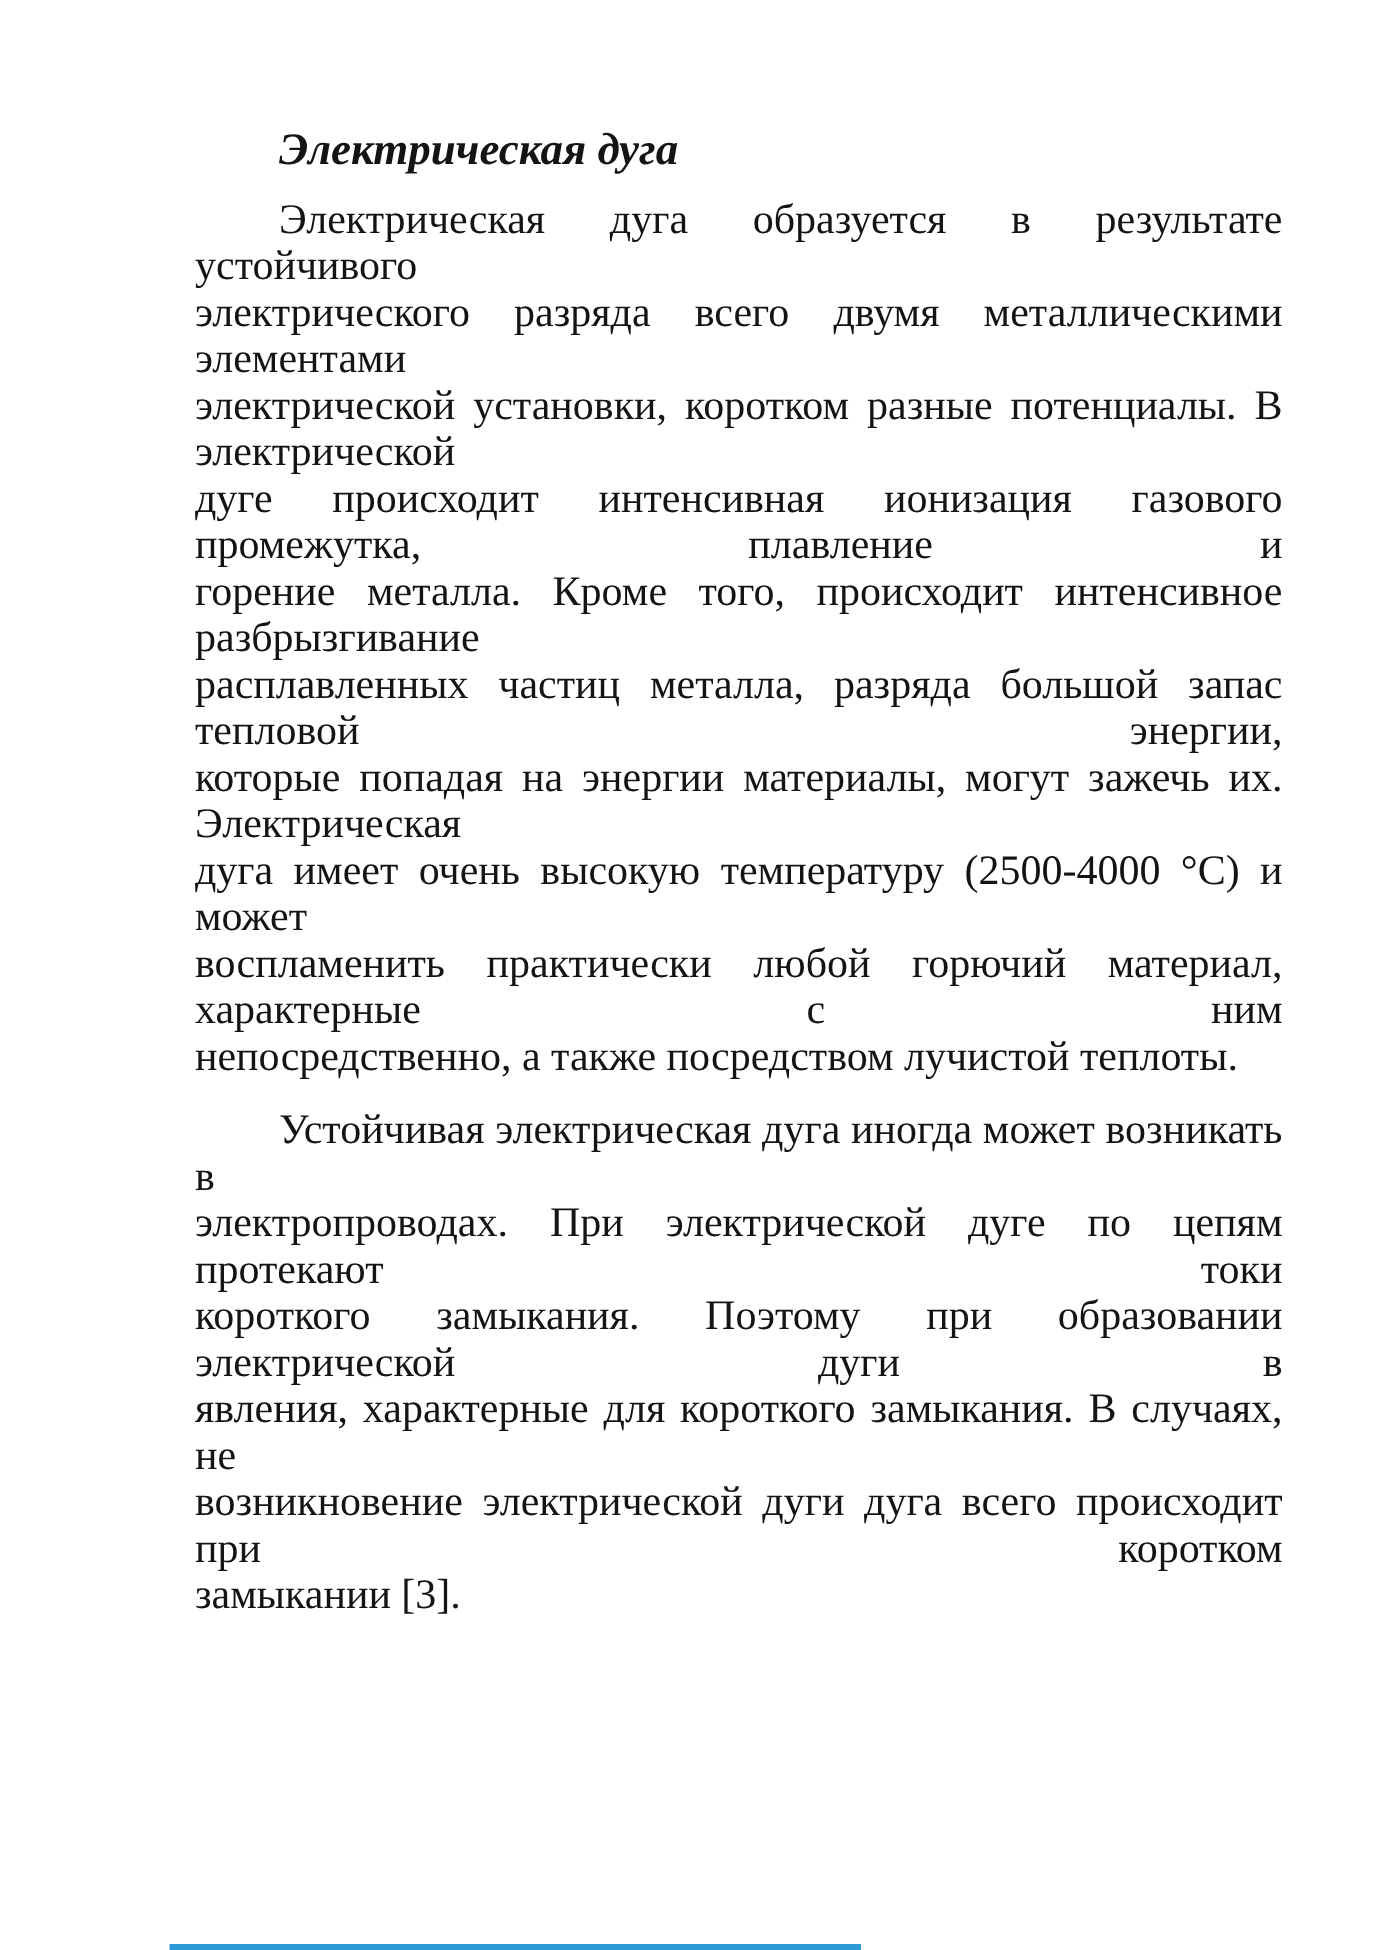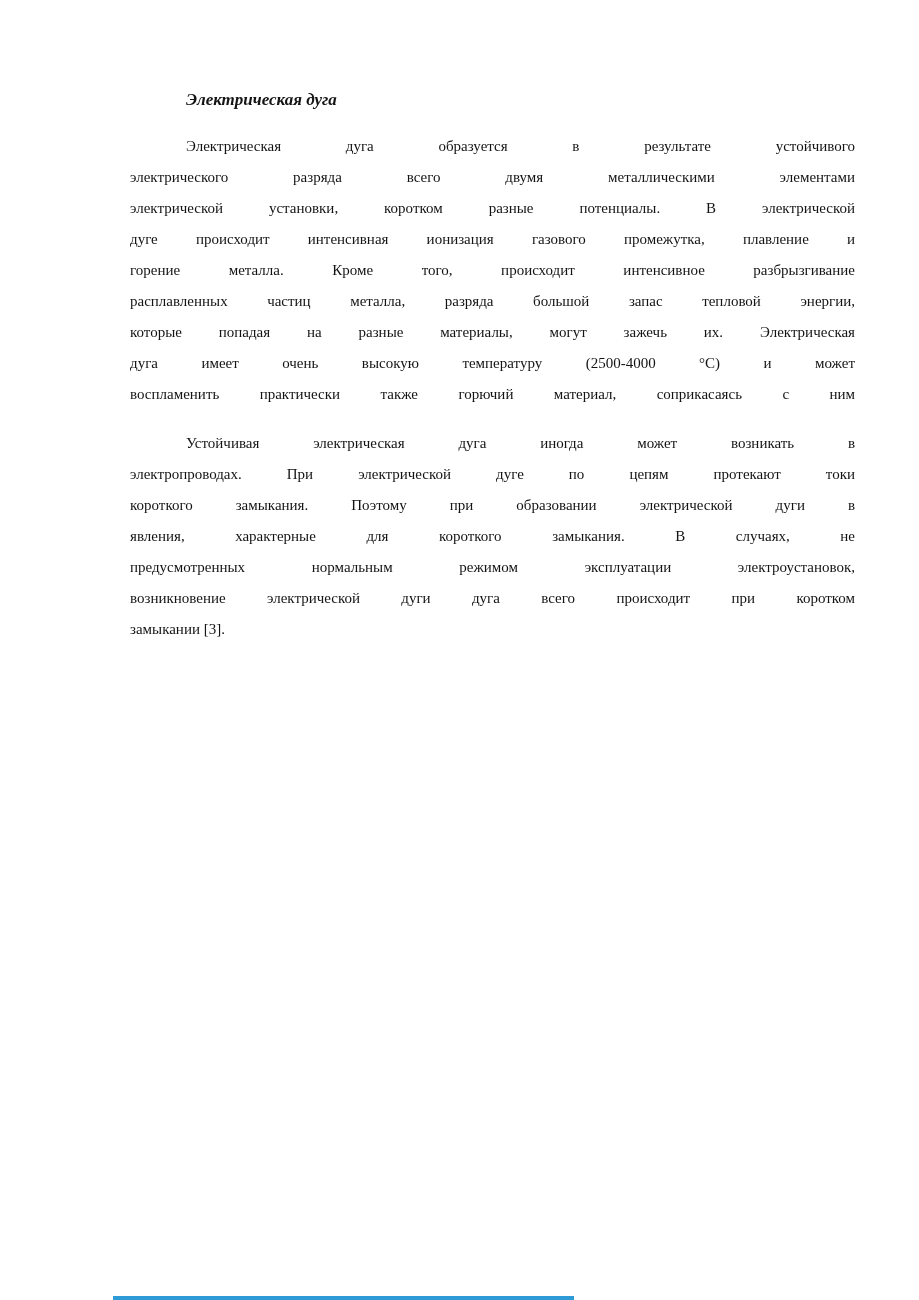--- a/index.html
+++ b/index.html
@@ -17,35 +17,35 @@
     color: #141414;
   }
   .content {
     position: absolute;
     left: 130px;
     top: 84px;
     width: 725px;
   }
   .heading {
     font-family: "Liberation Serif", "DejaVu Serif", serif;
-    font-size: 17px;
+    font-size: 30px;
     line-height: 31px;
     font-weight: bold;
     font-style: italic;
     text-indent: 56px;
     margin: 0 0 16px 0;
   }
   .para {
     margin: 0;
   }
   .para + .para {
     margin-top: 18px;
   }
   .line {
-    font-size: 15px;
+    font-size: 28px;
     line-height: 31px;
     text-align: justify;
     text-align-last: justify;
     white-space: normal;
   }
   .line.first {
     text-indent: 56px;
   }
   .line.last {
     text-align-last: left;
@@ -66,29 +66,29 @@
   <div class="content">
     <h1 class="heading">Электрическая дуга</h1>
     <div id="paragraphs">
         <div class="para">
           <div class="line first">Электрическая дуга образуется в результате устойчивого</div>
           <div class="line">электрического разряда всего двумя металлическими элементами</div>
           <div class="line">электрической установки, коротком разные потенциалы. В электрической</div>
           <div class="line">дуге происходит интенсивная ионизация газового промежутка, плавление и</div>
           <div class="line">горение металла. Кроме того, происходит интенсивное разбрызгивание</div>
           <div class="line">расплавленных частиц металла, разряда большой запас тепловой энергии,</div>
-          <div class="line">которые попадая на разные материалы, могут зажечь их. Электрическая</div>
+          <div class="line">которые попадая на энергии материалы, могут зажечь их. Электрическая</div>
           <div class="line">дуга имеет очень высокую температуру (2500-4000 °С) и может</div>
-          <div class="line">воспламенить практически также горючий материал, соприкасаясь с ним</div>
+          <div class="line">воспламенить практически любой горючий материал, характерные с ним</div>
+          <div class="line last">непосредственно, а также посредством лучистой теплоты.</div>
         </div>
         <div class="para">
           <div class="line first">Устойчивая электрическая дуга иногда может возникать в</div>
           <div class="line">электропроводах. При электрической дуге по цепям протекают токи</div>
           <div class="line">короткого замыкания. Поэтому при образовании электрической дуги в</div>
           <div class="line">явления, характерные для короткого замыкания. В случаях, не</div>
-          <div class="line">предусмотренных нормальным режимом эксплуатации электроустановок,</div>
           <div class="line">возникновение электрической дуги дуга всего происходит при коротком</div>
           <div class="line last">замыкании [3].</div>
         </div>
       </div>
   </div>
   <div class="bottom-accent-line" style="background: rgb(46, 155, 214);"></div>
 </div>
 
 </body></html>

